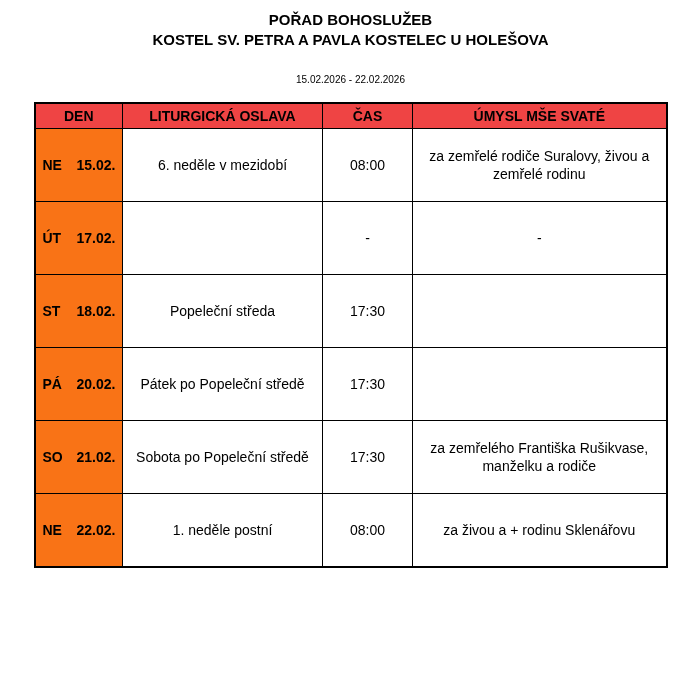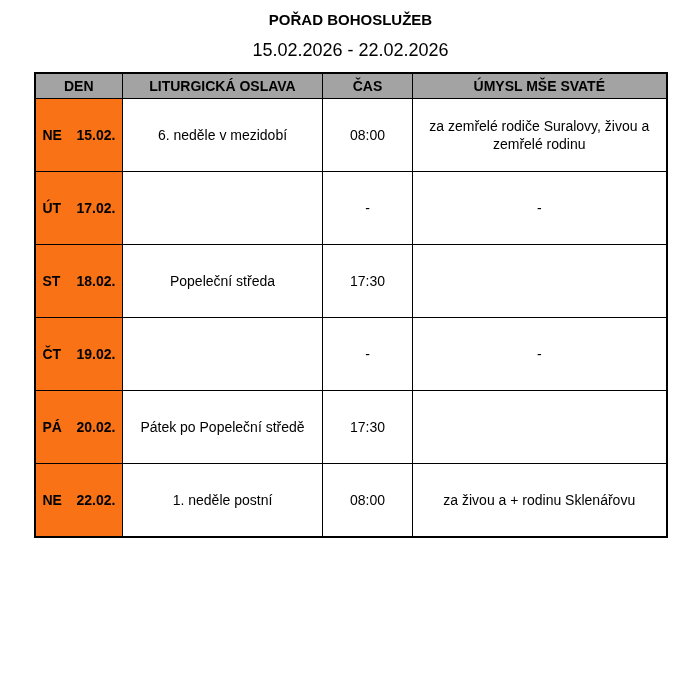--- a/index.html
+++ b/index.html
@@ -18,38 +18,38 @@
     padding-left: 12px;
   }
   .titles { text-align: center; }
   .title-line1, .title-line2 {
     font-weight: bold;
     font-size: 15px;
     line-height: 20px;
     margin: 0;
   }
   .date-range {
-    font-size: 18px;
+    font-size: 10px;
     line-height: 20px;
-    margin: 10px 0 0 0;
+    margin: 20px 0 0 0;
   }
   table.schedule {
     border-collapse: collapse;
     table-layout: fixed;
     width: 632px;
     margin: 12px auto 0 auto;
     border: 2px solid #000000;
   }
   .schedule th, .schedule td {
     border: 1px solid #000000;
     font-size: 14px;
     overflow: hidden;
   }
   .schedule th {
-    background: #a3a3a3;
+    background: #ef4444;
     font-weight: bold;
     height: 20px;
     padding: 2px 2px;
     text-align: center;
   }
   .schedule td {
     height: 68px;
     padding: 2px 5px;
     text-align: center;
     vertical-align: middle;
@@ -63,20 +63,21 @@
   }
   .day-abbr { display: inline-block; min-width: 26px; margin-right: 8px; }
 </style>
 </head>
 <body>
 
 <div class="page">
 
   <div class="titles">
     <p class="title-line1">POŘAD BOHOSLUŽEB</p>
+    <p class="title-line2">KOSTEL SV. PETRA A PAVLA KOSTELEC U HOLEŠOVA</p>
     <p class="date-range">15.02.2026 - 22.02.2026</p>
   </div>
 
   <table class="schedule">
     <colgroup>
       <col style="width:88px">
       <col style="width:200px">
       <col style="width:90px">
       <col style="width:254px">
     </colgroup>
@@ -101,30 +102,30 @@
         <td>-</td>
         <td>-</td>
       </tr>
       <tr>
         <td class="day-cell"><span class="day-abbr">ST</span><span>18.02.</span></td>
         <td>Popeleční středa</td>
         <td>17:30</td>
         <td></td>
       </tr>
       <tr>
-        <td class="day-cell"><span class="day-abbr">ČT</span><span>19.02.</span></td>
-        <td></td>
-        <td>-</td>
-        <td>-</td>
-      </tr>
-      <tr>
         <td class="day-cell"><span class="day-abbr">PÁ</span><span>20.02.</span></td>
         <td>Pátek po Popeleční středě</td>
         <td>17:30</td>
         <td></td>
+      </tr>
+      <tr>
+        <td class="day-cell"><span class="day-abbr">SO</span><span>21.02.</span></td>
+        <td>Sobota po Popeleční středě</td>
+        <td>17:30</td>
+        <td>za zemřelého Františka Rušikvase, manželku a rodiče</td>
       </tr>
       <tr>
         <td class="day-cell"><span class="day-abbr">NE</span><span>22.02.</span></td>
         <td>1. neděle postní</td>
         <td>08:00</td>
         <td>za živou a + rodinu Sklenářovu</td>
       </tr>
     </tbody>
   </table>
 

